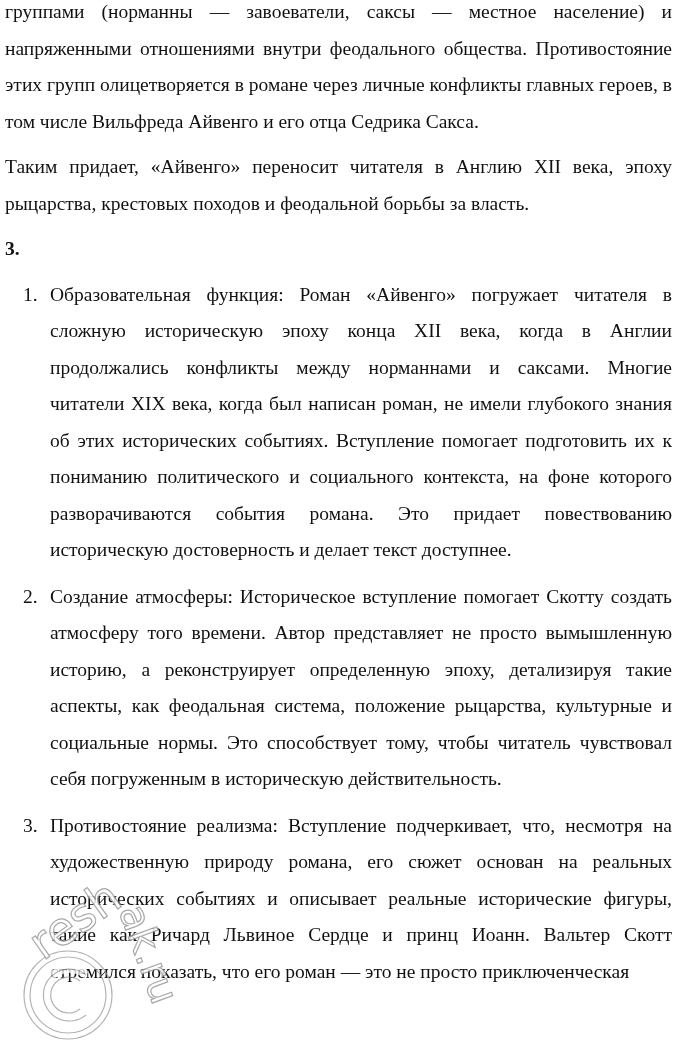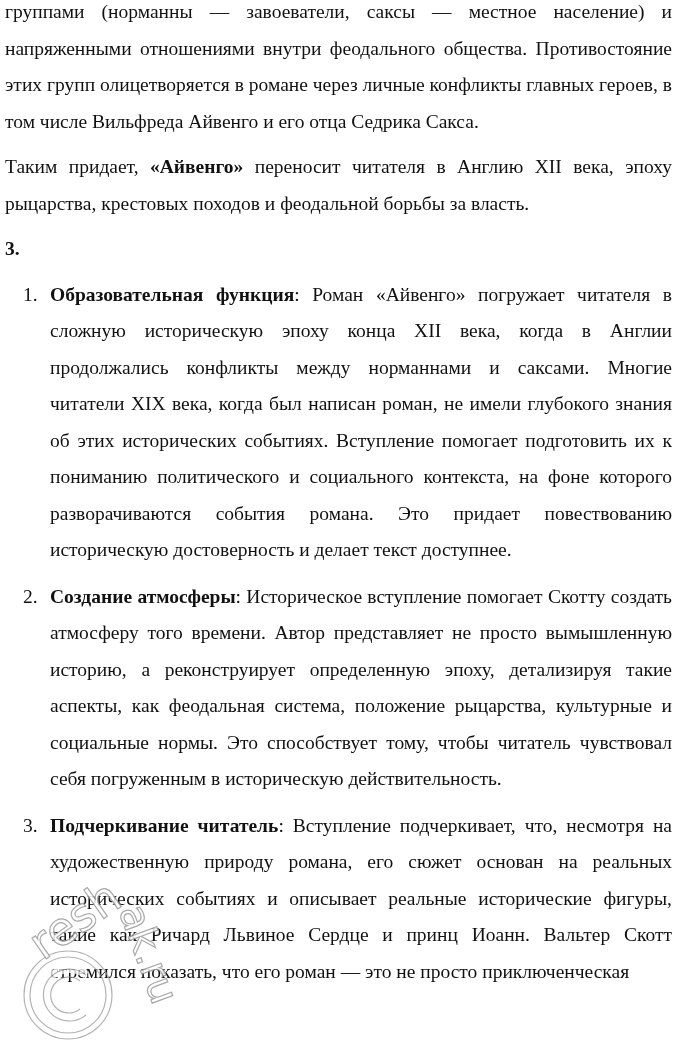--- a/index.html
+++ b/index.html
@@ -8,21 +8,21 @@
     font-family: "Liberation Serif", "DejaVu Serif", serif;
     font-size: 19.5px; color: #111111;
   }
   .page { position: absolute; left: 5px; top: -6px; width: 667px; }
   p { margin: 0; line-height: 36.5px; text-align: justify; }
   .para { margin-bottom: 9px; }
   .heading { font-weight: bold; margin-bottom: 9px; }
   ol { margin: 0; padding: 0; list-style: none; }
   li { position: relative; padding-left: 45px; margin-bottom: 10px; line-height: 36.5px; text-align: justify; }
   li .num { position: absolute; left: 18px; top: 0; }
-  b { font-weight: bold; }
+  b { font-weight: normal; }
   .watermark { position: absolute; left: 10px; top: 880px; width: 170px; height: 166px; pointer-events: none; }
 </style>
 </head>
 <body>
 
 <div class="page">
   <p class="para">группами (норманны — завоеватели, саксы — местное население) и напряженными отношениями внутри феодального общества. Противостояние этих групп олицетворяется в романе через личные конфликты главных героев, в том числе Вильфреда Айвенго и его отца Седрика Сакса.</p>
 
   <p class="para"><span>Таким придает, </span><b>«Айвенго»</b><span> переносит читателя в Англию XII века, эпоху рыцарства, крестовых походов и феодальной борьбы за власть.</span></p>
 
@@ -33,21 +33,21 @@
     <li>
       <span class="num">1.</span>
       <b>Образовательная функция</b><span>: Роман «Айвенго» погружает читателя в сложную историческую эпоху конца XII века, когда в Англии продолжались конфликты между норманнами и саксами. Многие читатели XIX века, когда был написан роман, не имели глубокого знания об этих исторических событиях. Вступление помогает подготовить их к пониманию политического и социального контекста, на фоне которого разворачиваются события романа. Это придает повествованию историческую достоверность и делает текст доступнее.</span>
     </li>
     <li>
       <span class="num">2.</span>
       <b>Создание атмосферы</b><span>: Историческое вступление помогает Скотту создать атмосферу того времени. Автор представляет не просто вымышленную историю, а реконструирует определенную эпоху, детализируя такие аспекты, как феодальная система, положение рыцарства, культурные и социальные нормы. Это способствует тому, чтобы читатель чувствовал себя погруженным в историческую действительность.</span>
     </li>
     <li>
       <span class="num">3.</span>
-      <b>Подчеркивание читатель</b><span>: Вступление подчеркивает, что, несмотря на художественную природу романа, его сюжет основан на реальных исторических событиях и описывает реальные исторические фигуры, такие как Ричард Львиное Сердце и принц Иоанн. Вальтер Скотт стремился показать, что его роман — это не просто приключенческая</span>
+      <b>Противостояние реализма</b><span>: Вступление подчеркивает, что, несмотря на художественную природу романа, его сюжет основан на реальных исторических событиях и описывает реальные исторические фигуры, такие как Ричард Львиное Сердце и принц Иоанн. Вальтер Скотт стремился показать, что его роман — это не просто приключенческая</span>
     </li>
   </ol>
 </div>
 
 <svg class="watermark" viewBox="0 0 170 166">
   <g fill="none" stroke="#9a9a9a" stroke-width="1.2" opacity="0.75">
     <circle cx="58" cy="115" r="44"></circle>
     <circle cx="58" cy="115" r="38"></circle>
     <path d="M76 95 A26 26 0 1 0 76 135" stroke-width="8" stroke="#ffffff" opacity="1"></path>
     <path d="M76 95 A26 26 0 1 0 76 135"></path>

